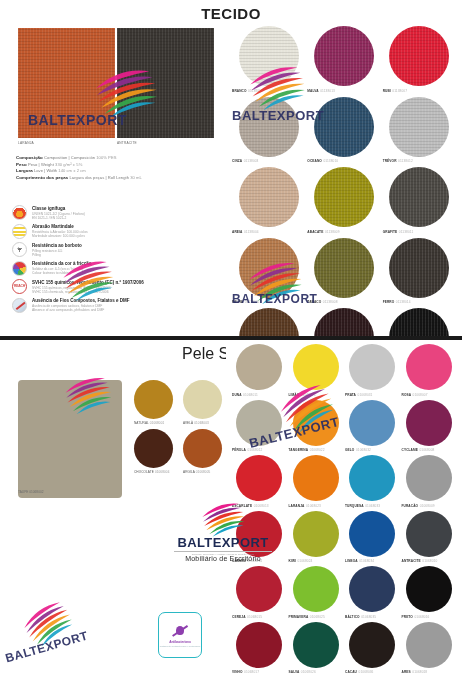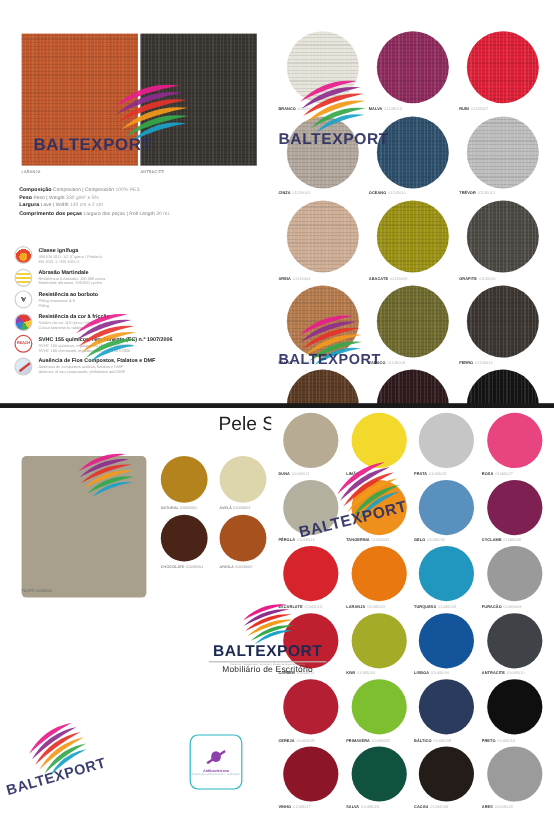--- a/index.html
+++ b/index.html
@@ -171,20 +171,21 @@
   .brandblock .bb-tag{font-size:7px;color:#2a2a2a;letter-spacing:.2px;}
   .brandblock .bb-micro{font-size:2.1px;color:#9a9a9a;letter-spacing:.1px;}
 </style>
 </head>
 <body>
 
 <div class="page">
 
   <section class="panel" id="panel-tecido">
 
+    <div class="panel-title">TECIDO</div>
 
     <div class="left-col">
 
       <div class="hero-row" id="tecido-hero-row">
           <div class="hero-swatch" style="background: rgb(193, 88, 44);"></div>
           <div class="hero-swatch" style="background: rgb(58, 54, 50);"></div>
         </div>
 
       <div class="specs" id="tecido-specs">
           <div class="spec-line"><span class="lbl">Composição</span> <span class="alt">Composition | Composición</span> <span class="val">100% PES</span></div>

